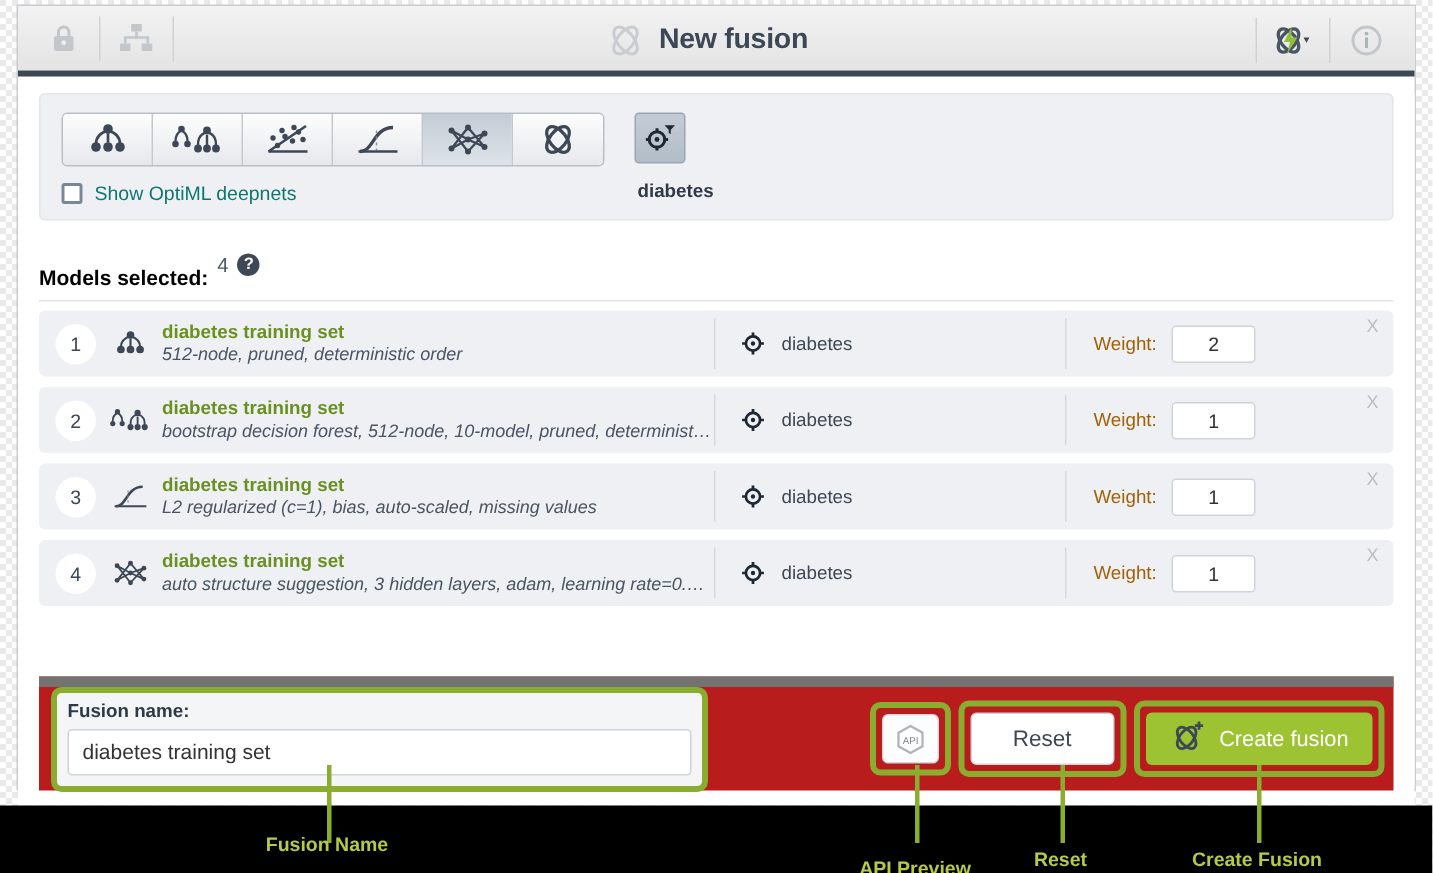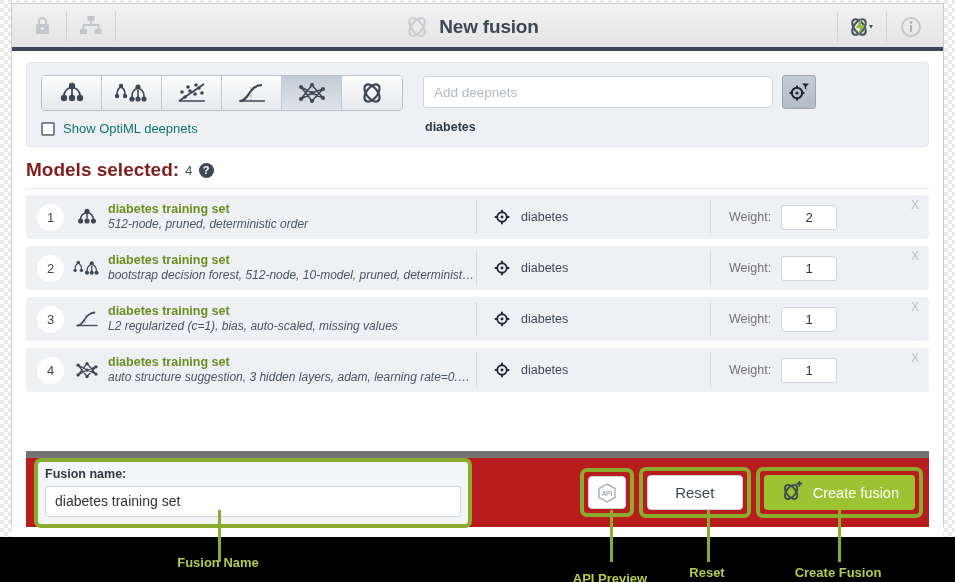--- a/index.html
+++ b/index.html
@@ -132,21 +132,21 @@
     margin-top: 11px; margin-left: 2px;
   }
 
   
   #models-head {
     margin: 12px 14px 0 14px;
     padding-bottom: 7px;
     border-bottom: 1px solid #e3e6ea;
     display: flex; align-items: center; gap: 6px;
   }
-  #models-head .lbl { font-size: 19px; font-weight: bold; color: #7f1d1d; }
+  #models-head .lbl { font-size: 14px; font-weight: bold; color: #000000; margin-top: 18px; }
   #models-head .cnt { font-size: 13.5px; color: #4a5563; }
   .help-icon {
     width: 15px; height: 15px; border-radius: 50%;
     background: #3d4755; color: #fff;
     font-size: 11px; font-weight: bold;
     display: flex; align-items: center; justify-content: center;
     cursor: pointer;
   }
 
   
@@ -187,21 +187,21 @@
   }
   .row-dataset {
     display: flex; align-items: center; gap: 9px;
     padding-left: 15px; width: 233px; flex: none;
   }
   .row-dataset .dsname { font-size: 12.5px; color: #3d4755; }
   .row-weight {
     display: flex; align-items: center; gap: 10px;
     padding-left: 18px;
   }
-  .row-weight .wlbl { font-size: 12.5px; color: #737373; }
+  .row-weight .wlbl { font-size: 12.5px; color: #a16207; }
   .weight-input {
     width: 56px; height: 25px;
     border: 1px solid #cfd4da; border-radius: 3px;
     background: #fff;
     text-align: center;
     font-size: 13px; color: #333;
     font-family: "Liberation Sans", sans-serif;
   }
   .row-x {
     position: absolute; right: 10px; top: 3px;
@@ -428,21 +428,20 @@
         </div>
 
         <div id="optiml-row">
           <span class="checkbox"></span>
           <span>Show OptiML deepnets</span>
         </div>
       </div>
 
       <div id="search-col">
         <div id="search-row">
-          <input id="deepnet-search" type="text" placeholder="Add deepnets" style="">
           <div id="dataset-filter-btn">
             <svg width="22" height="20" viewBox="0 0 22 20">
               <circle cx="9" cy="11" r="5.2" fill="none" stroke="#1e2833" stroke-width="2"></circle>
               <path d="M9 3.5v3.2 M9 15.2v3.2 M1.6 11h3.2 M13.2 11h3.2" stroke="#1e2833" stroke-width="2"></path>
               <circle cx="9" cy="11" r="1.6" fill="#1e2833"></circle>
               <path d="M14 1.5h7l-2.8 3v3l-1.4-1v-2z" fill="#1e2833"></path>
             </svg>
           </div>
         </div>
         <div id="dataset-label">diabetes</div>

